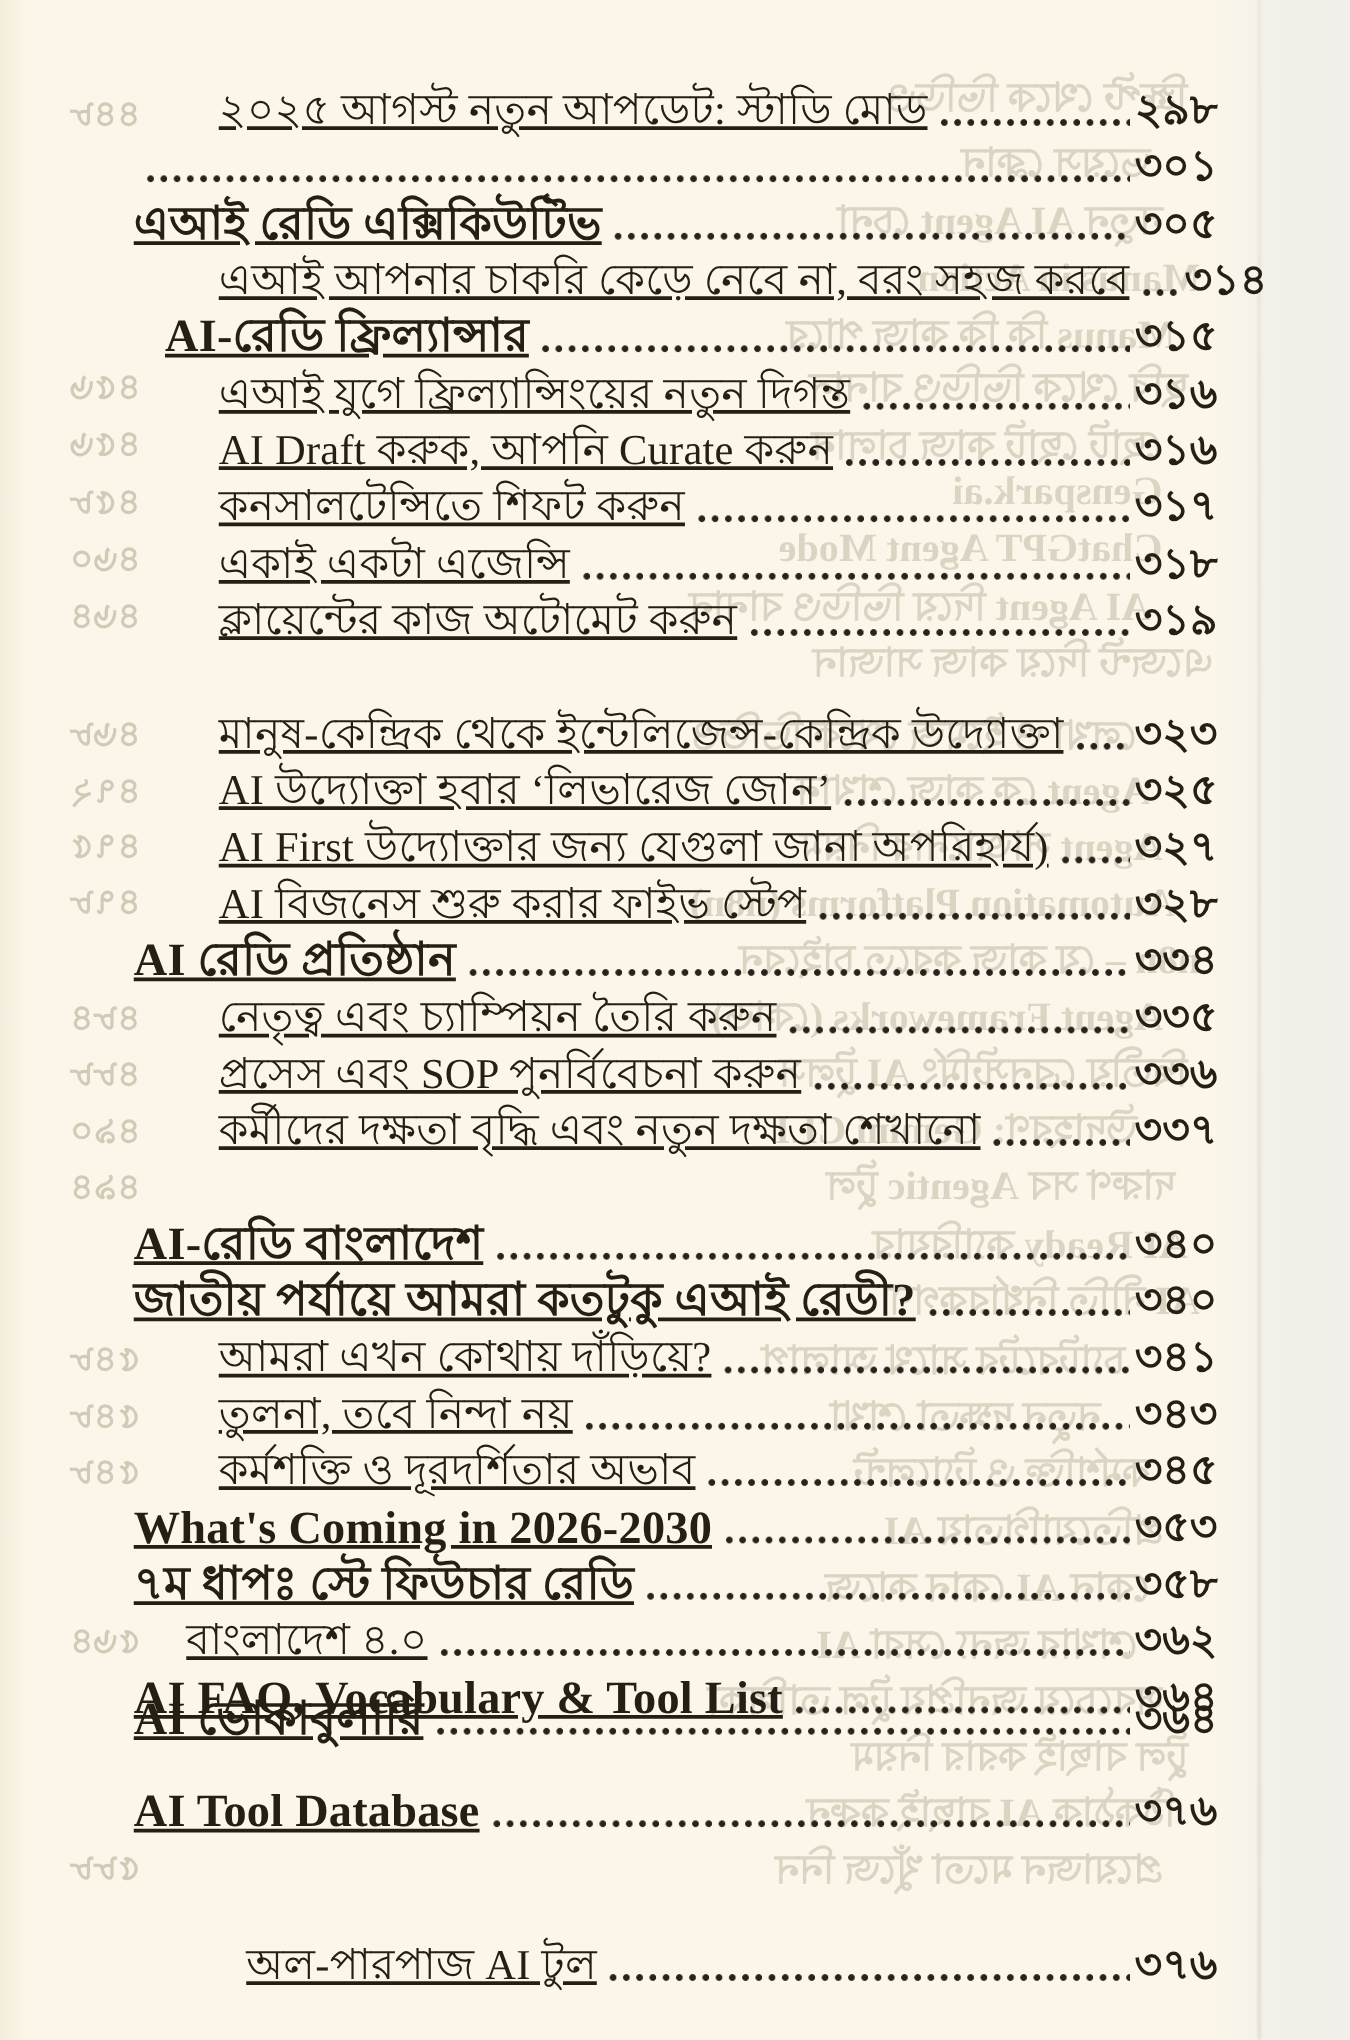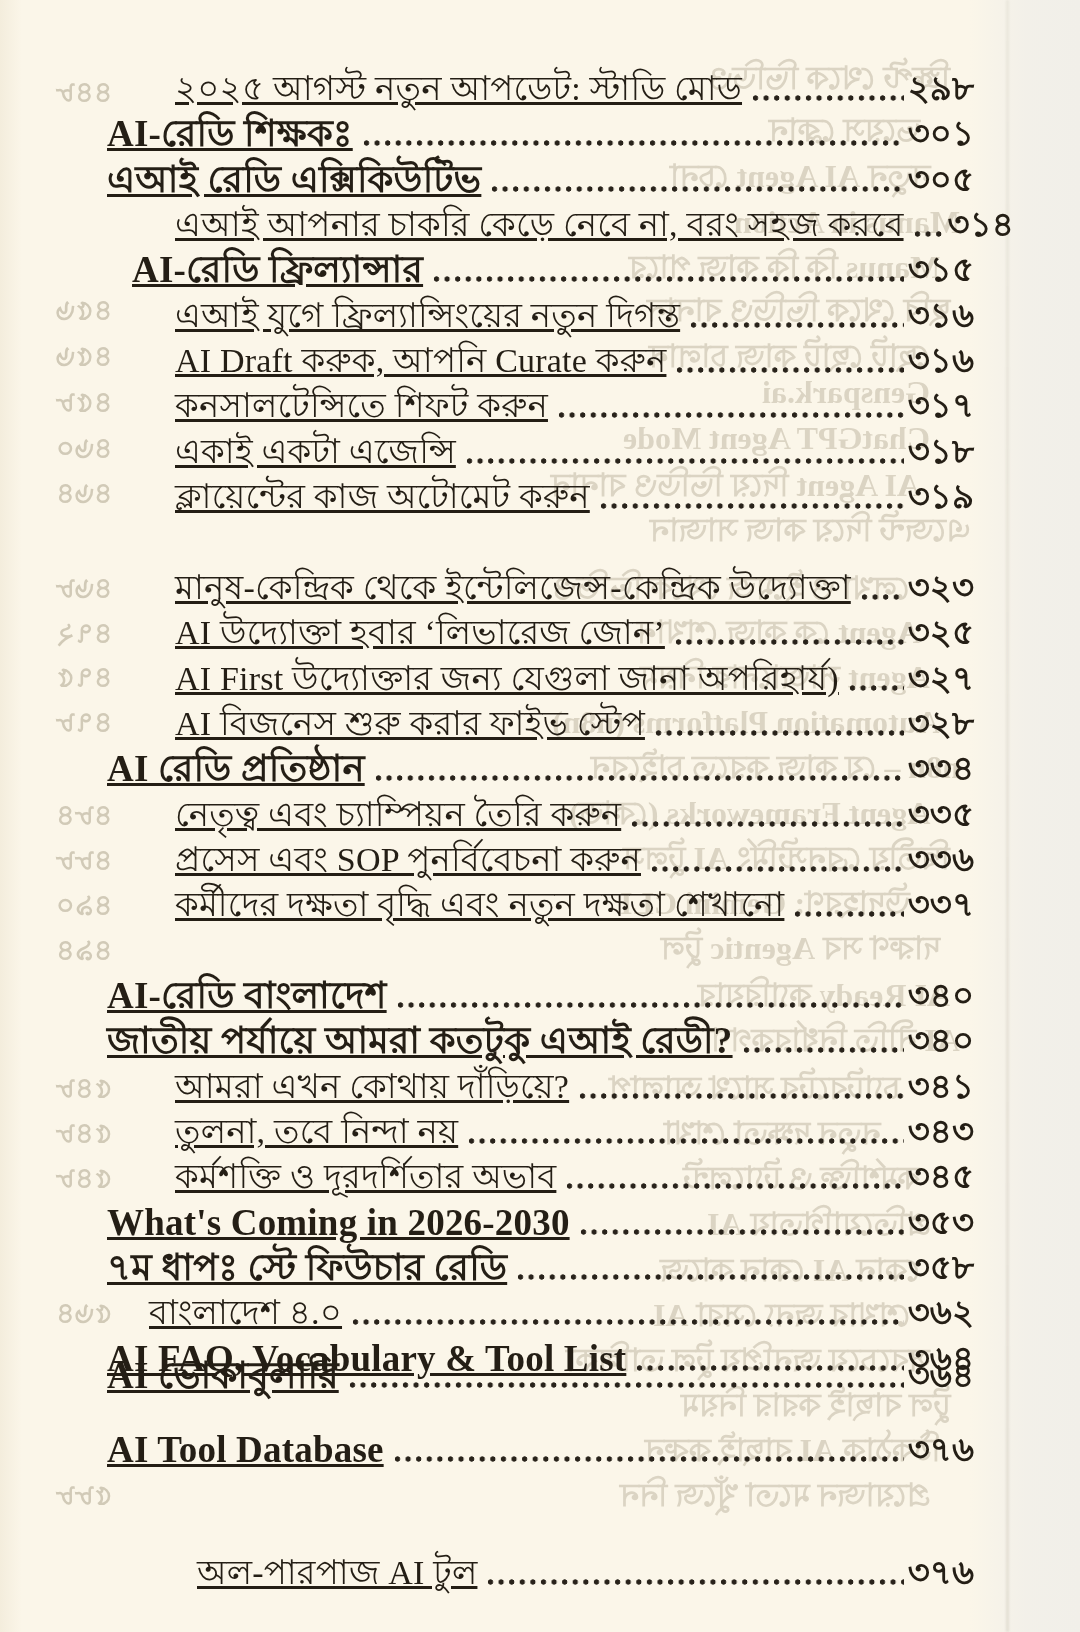--- a/index.html
+++ b/index.html
@@ -116,21 +116,20 @@
     <div class="ghost-num" style="top: 1475px;">৫৮৮</div>
   </div>
 
 <div class="toc">
     <div class="row lvl-sub" style="top: 65px;">
       <span class="title">২০২৫ আগস্ট নতুন আপডেট: স্টাডি মোড</span>
       <span class="leader"></span>
       <span class="pagenum">২৯৮</span>
     </div>
     <div class="row lvl-section" style="top: 110px;">
-      <span class="title">AI-রেডি শিক্ষকঃ</span>
       <span class="leader"></span>
       <span class="pagenum">৩০১</span>
     </div>
     <div class="row lvl-section" style="top: 156px;">
       <span class="title">এআই রেডি এক্সিকিউটিভ</span>
       <span class="leader"></span>
       <span class="pagenum">৩০৫</span>
     </div>
     <div class="row lvl-sub" style="top: 201px;">
       <span class="title">এআই আপনার চাকরি কেড়ে নেবে না, বরং সহজ করবে</span>

